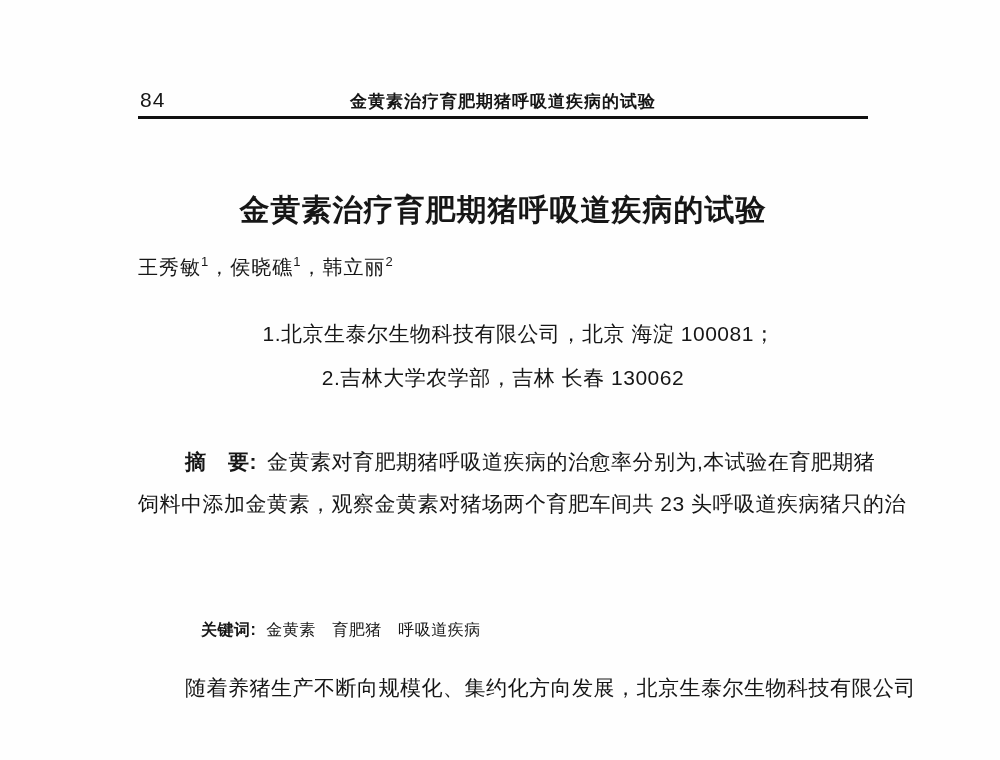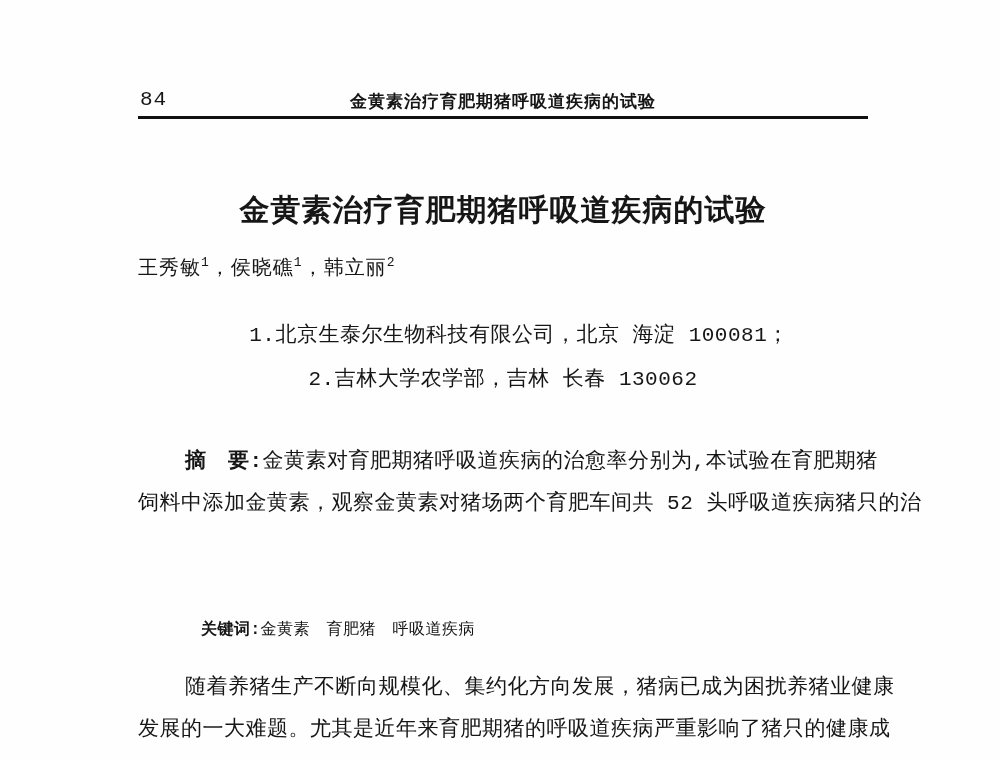--- a/index.html
+++ b/index.html
@@ -6,21 +6,21 @@
     margin: 0;
     padding: 0;
     background: #ffffff;
   }
   .page {
     position: relative;
     width: 1000px;
     height: 760px;
     background: #fefefe;
     overflow: hidden;
-    font-family: Liberation Mono, monospace;
+    font-family: Liberation Sans, sans-serif;
     color: #161616;
   }
   .content {
     position: absolute;
     left: 138px;
     top: 0;
     width: 730px;
   }
   
   .page-number {
@@ -106,20 +106,21 @@
     height: 42px;
     line-height: 42px;
     letter-spacing: 0.5px;
     white-space: nowrap;
   }
   .indent {
     padding-left: 47px;
   }
   .bold-label {
     font-weight: bold;
+    margin-right: 10px;
   }
   .keywords-line {
     position: absolute;
     left: 16px;
     top: 609px;
     width: 100%;
     height: 42px;
     line-height: 42px;
     font-size: 16px;
     letter-spacing: 0.5px;
@@ -149,26 +150,25 @@
       <span><span>王秀敏</span><sup>1</sup></span><span>，</span><span><span>侯晓礁</span><sup>1</sup></span><span>，</span><span><span>韩立丽</span><sup>2</sup></span>
     </div>
 
     <div class="affiliation-1">1.北京生泰尔生物科技有限公司，北京 海淀 100081；</div>
     <div class="affiliation-2">2.吉林大学农学部，吉林 长春 130062</div>
 
     <div class="abstract-block">
       <div class="text-line indent">
         <span class="bold-label">摘　要:</span><span>金黄素对育肥期猪呼吸道疾病的治愈率分别为,本试验在育肥期猪</span>
       </div>
-      <div class="text-line">饲料中添加金黄素，观察金黄素对猪场两个育肥车间共 52 头呼吸道疾病猪只的治</div>
+      <div class="text-line">饲料中添加金黄素，观察金黄素对猪场两个育肥车间共 23 头呼吸道疾病猪只的治</div>
     </div>
 
     <div class="keywords-line indent">
       <span class="bold-label">关键词:</span><span>金黄素　育肥猪　呼吸道疾病</span>
     </div>
 
     <div class="body-block">
-      <div class="text-line indent">随着养猪生产不断向规模化、集约化方向发展，猪病已成为困扰养猪业健康</div>
-      <div class="text-line">发展的一大难题。尤其是近年来育肥期猪的呼吸道疾病严重影响了猪只的健康成</div>
+      <div class="text-line indent">随着养猪生产不断向规模化、集约化方向发展，北京生泰尔生物科技有限公司</div>
     </div>
 
   </div>
 </div>
 
 </body></html>

